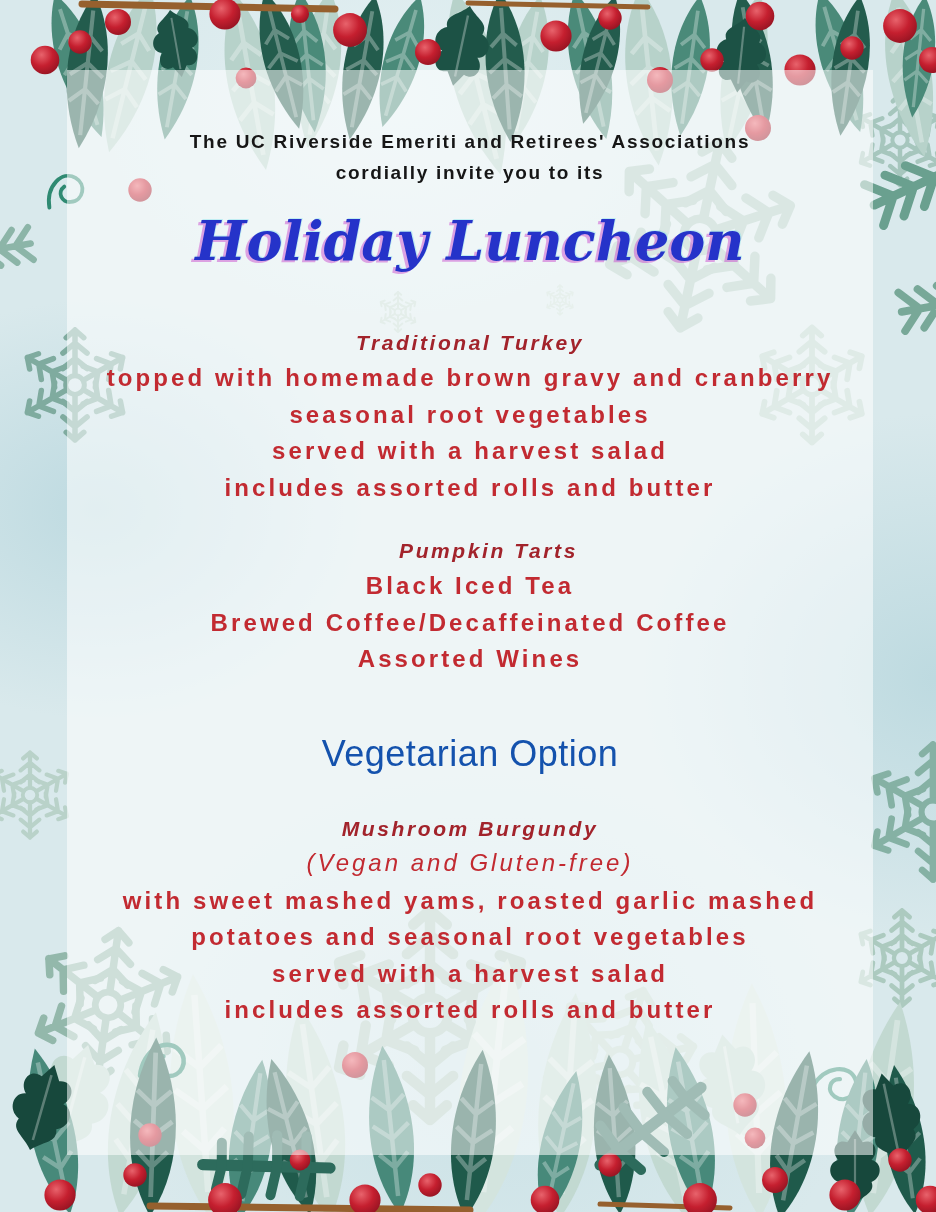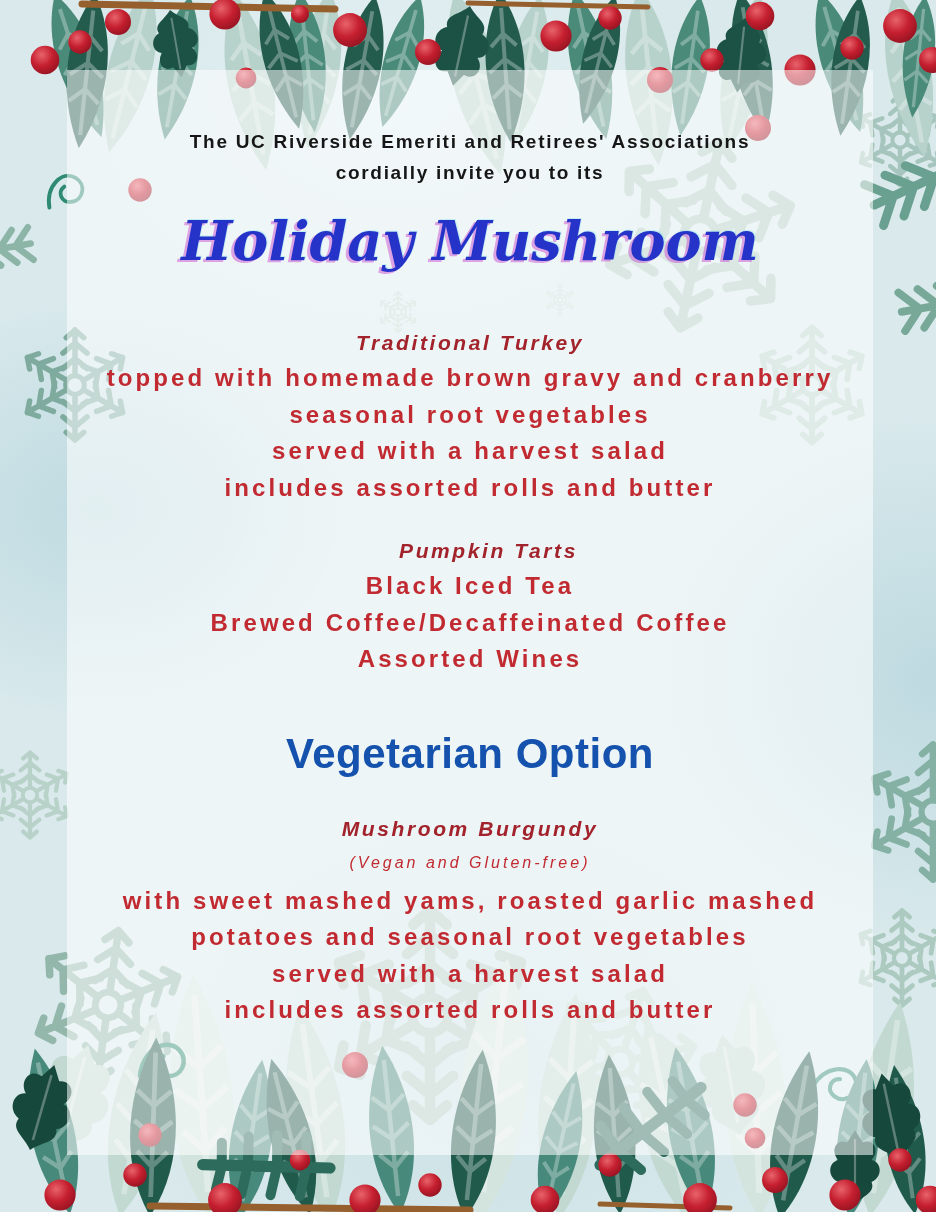--- a/index.html
+++ b/index.html
@@ -29,22 +29,22 @@
     margin-top:12px; font-family:"DejaVu Serif", serif; font-style:italic; font-weight:bold;
     font-size:54px; line-height:82px; color:#2533c9;
     text-shadow:-3px 2px 0 rgba(197,60,201,.45), 1px -1px 0 rgba(120,225,235,.4);
   }
   .menu-heading { margin-top:46px; font-size:21px; font-weight:bold; font-style:italic;
     letter-spacing:2.6px; color:#a2232b; line-height:30px; }
   .menu-heading.tight { margin-top:30px;margin-left:37px; }
   .menu-heading.after-veg { margin-top:34px; }
   .menu-lines { margin-top:2px; }
   .menu-line { font-size:24px; letter-spacing:3.1px; color:#c22a31; line-height:36.5px;font-weight:bold; }
-  .sub-heading { font-size:16px; font-style:italic; letter-spacing:3px; color:#c22a31; line-height:37px; }
-  .veg-title { margin-top:50px; font-size:42px; font-weight:bold; color:#1452ad;
+  .sub-heading { font-size:24px; font-style:italic; letter-spacing:3px; color:#c22a31; line-height:37px; }
+  .veg-title { margin-top:50px; font-size:36px; font-weight:normal; color:#1452ad;
     letter-spacing:.5px; line-height:52px; }
 </style>
 </head>
 <body>
 
 <div class="page">
 
   <svg class="decor" viewBox="0 0 936 1212" xmlns="http://www.w3.org/2000/svg">
     <defs>
       <radialGradient id="gb" cx="0.38" cy="0.32" r="0.78">
@@ -231,21 +231,21 @@
   </svg>
 
   <div class="panel"></div>
 
   <div class="content">
     <div class="inv-header">
       <div>The UC Riverside Emeriti and Retirees' Associations</div>
       <div>cordially invite you to its</div>
     </div>
 
-    <div class="script-title">Holiday Mushroom</div>
+    <div class="script-title">Holiday Luncheon</div>
 
     <div class="menu-heading">Traditional Turkey</div>
     <div class="menu-lines">
       <div class="menu-line">topped with homemade brown gravy and cranberry</div>
       <div class="menu-line">seasonal root vegetables</div>
       <div class="menu-line">served with a harvest salad</div>
       <div class="menu-line">includes assorted rolls and butter</div>
     </div>
 
     <div class="menu-heading tight">Pumpkin Tarts</div>

